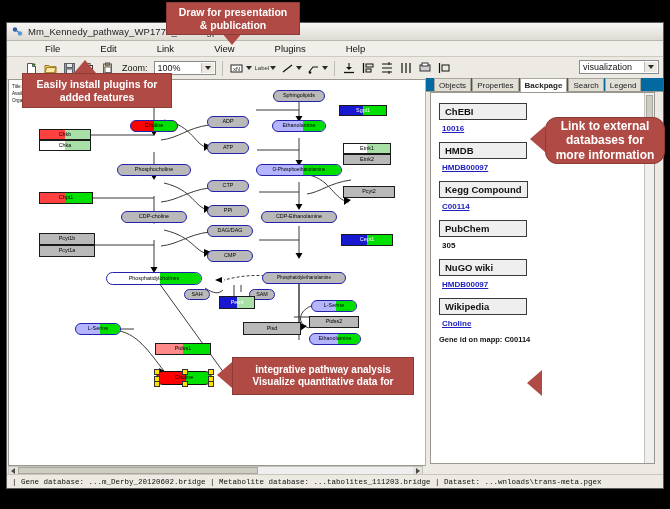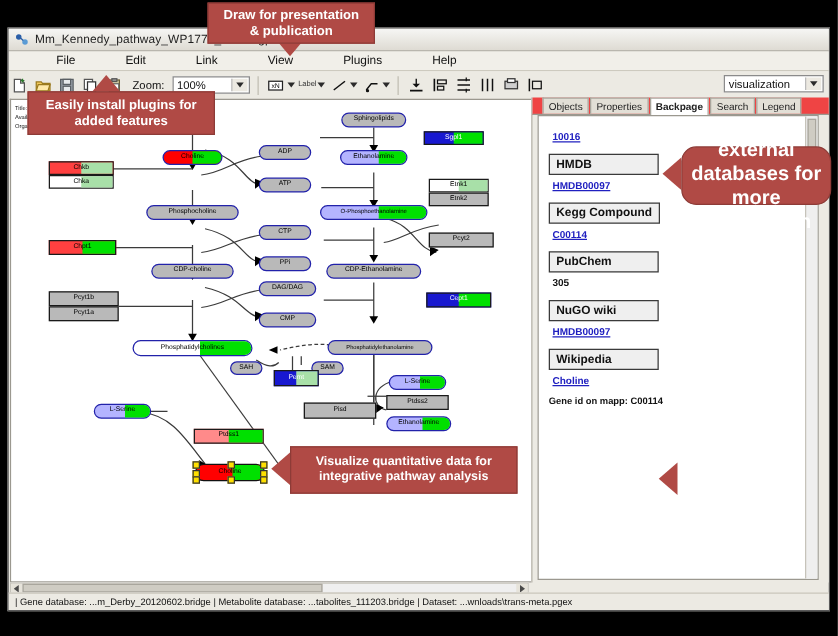--- a/index.html
+++ b/index.html
@@ -16,21 +16,21 @@
   .tb-ico svg{display:block;}
   .tb-title{font-size:9.5px;color:#1d1d1d;white-space:nowrap;letter-spacing:.1px;}
 
   
   .menubar{height:15px;background:#f1efe9;border-bottom:1px solid #cdcabf;
            display:flex;align-items:center;padding-left:6px;gap:8px;}
   .menubar span{font-size:9.5px;color:#111;padding-left:32px;}
 
   
   .toolbar{height:22px;background:#eceae3;border-bottom:1px solid #c9c6bc;
-           display:flex;align-items:center;padding-left:0;gap:3px;position:relative;}
+           display:flex;align-items:center;padding-left:16px;gap:3px;position:relative;}
   .tbtn{width:16px;height:16px;display:flex;align-items:center;justify-content:center;flex:none;}
   .tbtn svg{display:block;}
   .tsep{width:1px;height:15px;background:#c0bdb3;margin:0 3px;flex:none;}
   .zlabel{font-size:9px;color:#111;margin-left:4px;margin-right:3px;white-space:nowrap;}
   .combo{height:14px;border:1px solid #8b8b8b;background:#fff;display:flex;align-items:center;
          font-size:9px;color:#111;padding-left:3px;position:relative;box-sizing:border-box;}
   .combo .arw{position:absolute;right:1px;top:1px;bottom:1px;width:12px;background:#ece9e1;
               border-left:1px solid #bbb;display:flex;align-items:center;justify-content:center;}
   .combo .arw i{border-left:3px solid transparent;border-right:3px solid transparent;
                 border-top:4px solid #2b2b2b;display:block;}
@@ -41,21 +41,21 @@
 
   
   .body{position:absolute;left:0;right:0;top:55px;bottom:22px;display:flex;}
   .canvaswrap{position:relative;flex:1;background:#fff;border:1px solid #9b988f;
               border-right:none;box-sizing:border-box;overflow:hidden;margin:1px 0 0 1px;}
   .canvas{position:absolute;inset:0;background:#fff;}
 
   .sidebar{width:238px;background:#eceae3;position:relative;box-sizing:border-box;
            border-left:1px solid #b6b3aa;}
   .tabrow{height:13px;display:flex;align-items:flex-end;padding-left:8px;gap:1px;
-          background:#ef4444;border-bottom:1px solid #9b988f;}
+          background:#0369a1;border-bottom:1px solid #9b988f;}
   .tab{font-size:8px;padding:1px 4px 0 4px;border:1px solid #a9a69d;border-bottom:none;
        background:#e2dfd6;color:#222;line-height:11px;white-space:nowrap;}
   .tab.sel{background:#fff;font-weight:bold;position:relative;top:1px;padding-bottom:1px;}
   .sidepanel{position:absolute;left:4px;right:8px;top:14px;bottom:2px;background:#fff;
              border:1px solid #9b988f;overflow:hidden;box-sizing:border-box;}
   .sidescroll{position:absolute;right:0;top:0;bottom:0;width:9px;background:#efefef;
               border-left:1px solid #c6c3ba;}
   .sidescroll .thumb{position:absolute;left:1px;right:1px;top:2px;height:54px;background:#cfccc3;
                      border:1px solid #a9a69d;}
   .sideinner{position:absolute;left:0;right:9px;top:0;bottom:0;padding:8px 0 0 8px;}
@@ -75,21 +75,21 @@
 
   
   .hscroll{position:absolute;left:1px;right:240px;bottom:13px;height:9px;background:#efefef;
            border:1px solid #c6c3ba;box-sizing:border-box;}
   .hscroll .thumb{position:absolute;top:0;bottom:0;left:0;width:58%;background:#cfccc3;
                   border:1px solid #a9a69d;box-sizing:border-box;}
   .hscroll .hb{position:absolute;top:0;bottom:0;width:9px;background:#e6e3da;
                display:flex;align-items:center;justify-content:center;}
   .hscroll .hb.l{left:0;} .hscroll .hb.r{right:0;}
   .status{position:absolute;left:0;right:0;bottom:0;height:13px;background:#eceae3;
-          border-top:1px solid #c9c6bc;display:flex;align-items:center;}
+          border-top:1px solid #c9c6bc;display:flex;align-items:center;font-family:Liberation Mono, monospace;}
   .status span{font-size:7.5px;color:#111;padding-left:5px;white-space:nowrap;}
 
   
   .node{position:absolute;box-sizing:border-box;display:flex;align-items:center;
         justify-content:center;font-size:5.4px;color:#000;white-space:nowrap;line-height:1;}
   .metab{border:1px solid #2222aa;border-radius:7px;background:#b9b9b9;}
   .gene{border:1px solid #1a1a1a;background:#b9b9b9;}
   .lbl{position:relative;z-index:3;}
   .half{position:absolute;top:0;bottom:0;}
   .metab .half{border-radius:0;}
@@ -509,20 +509,21 @@
           <span class="tab">Legend</span>
         </div>
 
         <div class="sidepanel">
           <div class="sidescroll">
             <span class="thumb"></span>
           </div>
           <div class="sideinner">
 
             <div class="dbgrp">
+              <div class="dbhead">ChEBI</div>
               <div class="dblink">10016</div>
             </div>
 
             <div class="dbgrp">
               <div class="dbhead">HMDB</div>
               <div class="dblink">HMDB00097</div>
             </div>
 
             <div class="dbgrp">
               <div class="dbhead">Kegg Compound</div>
@@ -575,28 +576,28 @@
     <span>&amp; publication</span>
   </div>
   <div class="arrowdn" style="left:221px;top:32px;"></div>
 
   <div class="callout" style="left:22px;top:73px;width:148px;height:33px;font-size:10.5px;flex-direction:column;">
     <span>Easily install plugins for</span>
     <span>added features</span>
   </div>
   <div class="arrowup" style="left:74px;top:60px;"></div>
 
-  <div class="callout" style="left:545px;top:117px;width:118px;height:45px;font-size:16px;flex-direction:column;border-radius:12px;">
+  <div class="callout" style="left:545px;top:117px;width:118px;height:45px;font-size:12px;flex-direction:column;border-radius:12px;">
     <span>Link  to external</span>
     <span>databases  for</span>
     <span>more information</span>
   </div>
   <div class="arrowlf" style="left:530px;top:126px;"></div>
 
   <div class="callout" style="left:232px;top:357px;width:180px;height:36px;font-size:10px;flex-direction:column;">
+    <span>integrative pathway analysis</span>
     <span>Visualize quantitative data  for</span>
-    <span>integrative pathway analysis</span>
   </div>
   <div class="arrowlf" style="left:217px;top:362px;"></div>
   <div class="arrowlf" style="left:412px;top:362px;border-right-color:#b04a45;transform:scaleX(-1);transform-origin:left center;"></div>
   <div class="arrowlf" style="left:527px;top:370px;"></div>
 
 </div>
 
 </body></html>

